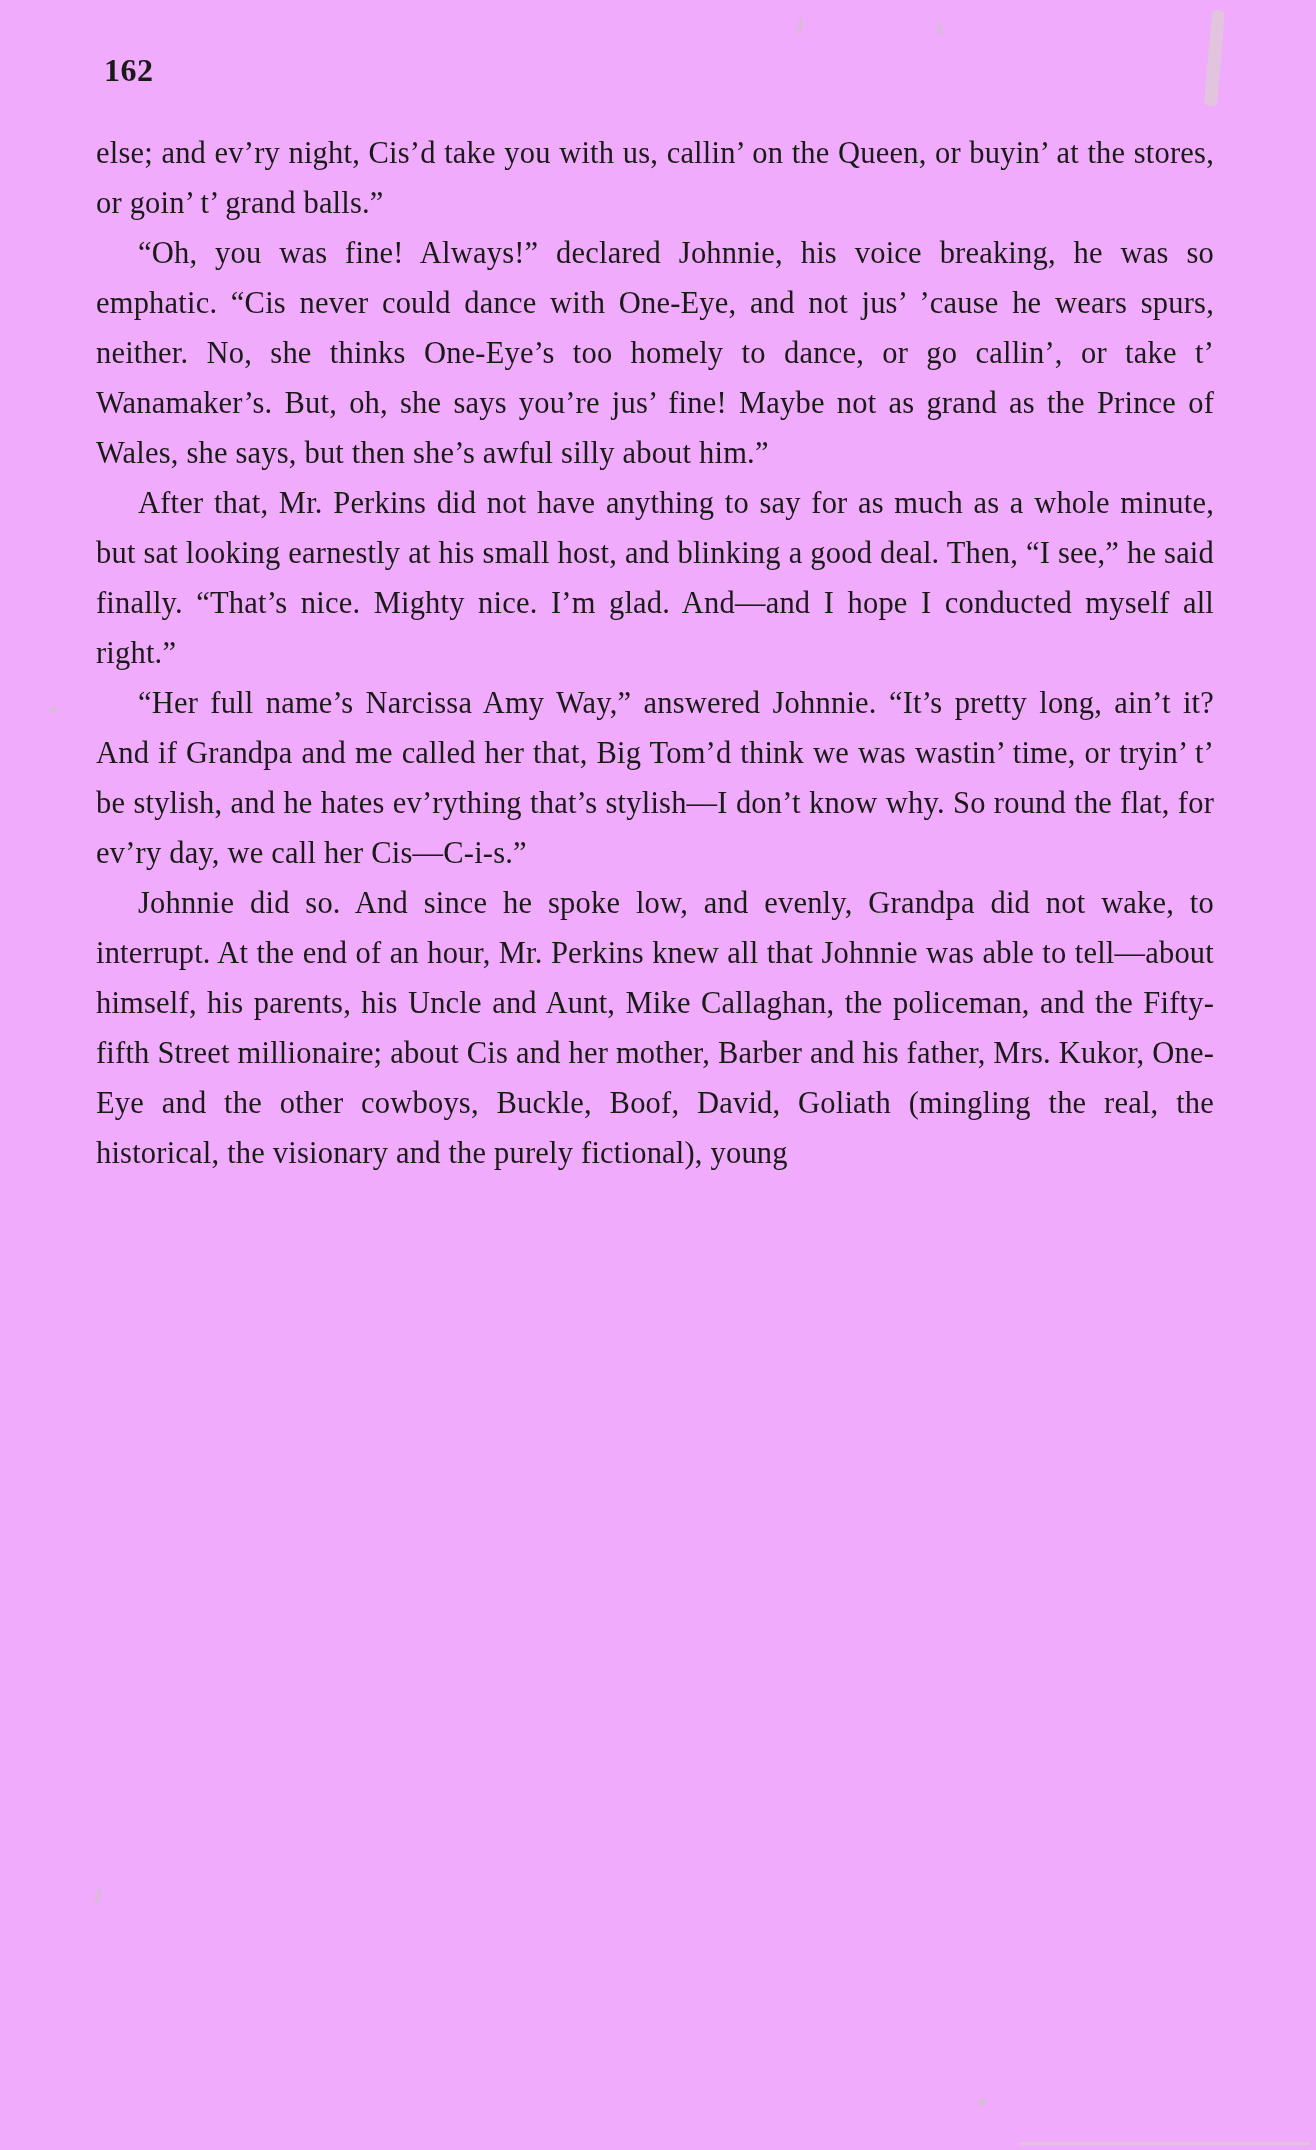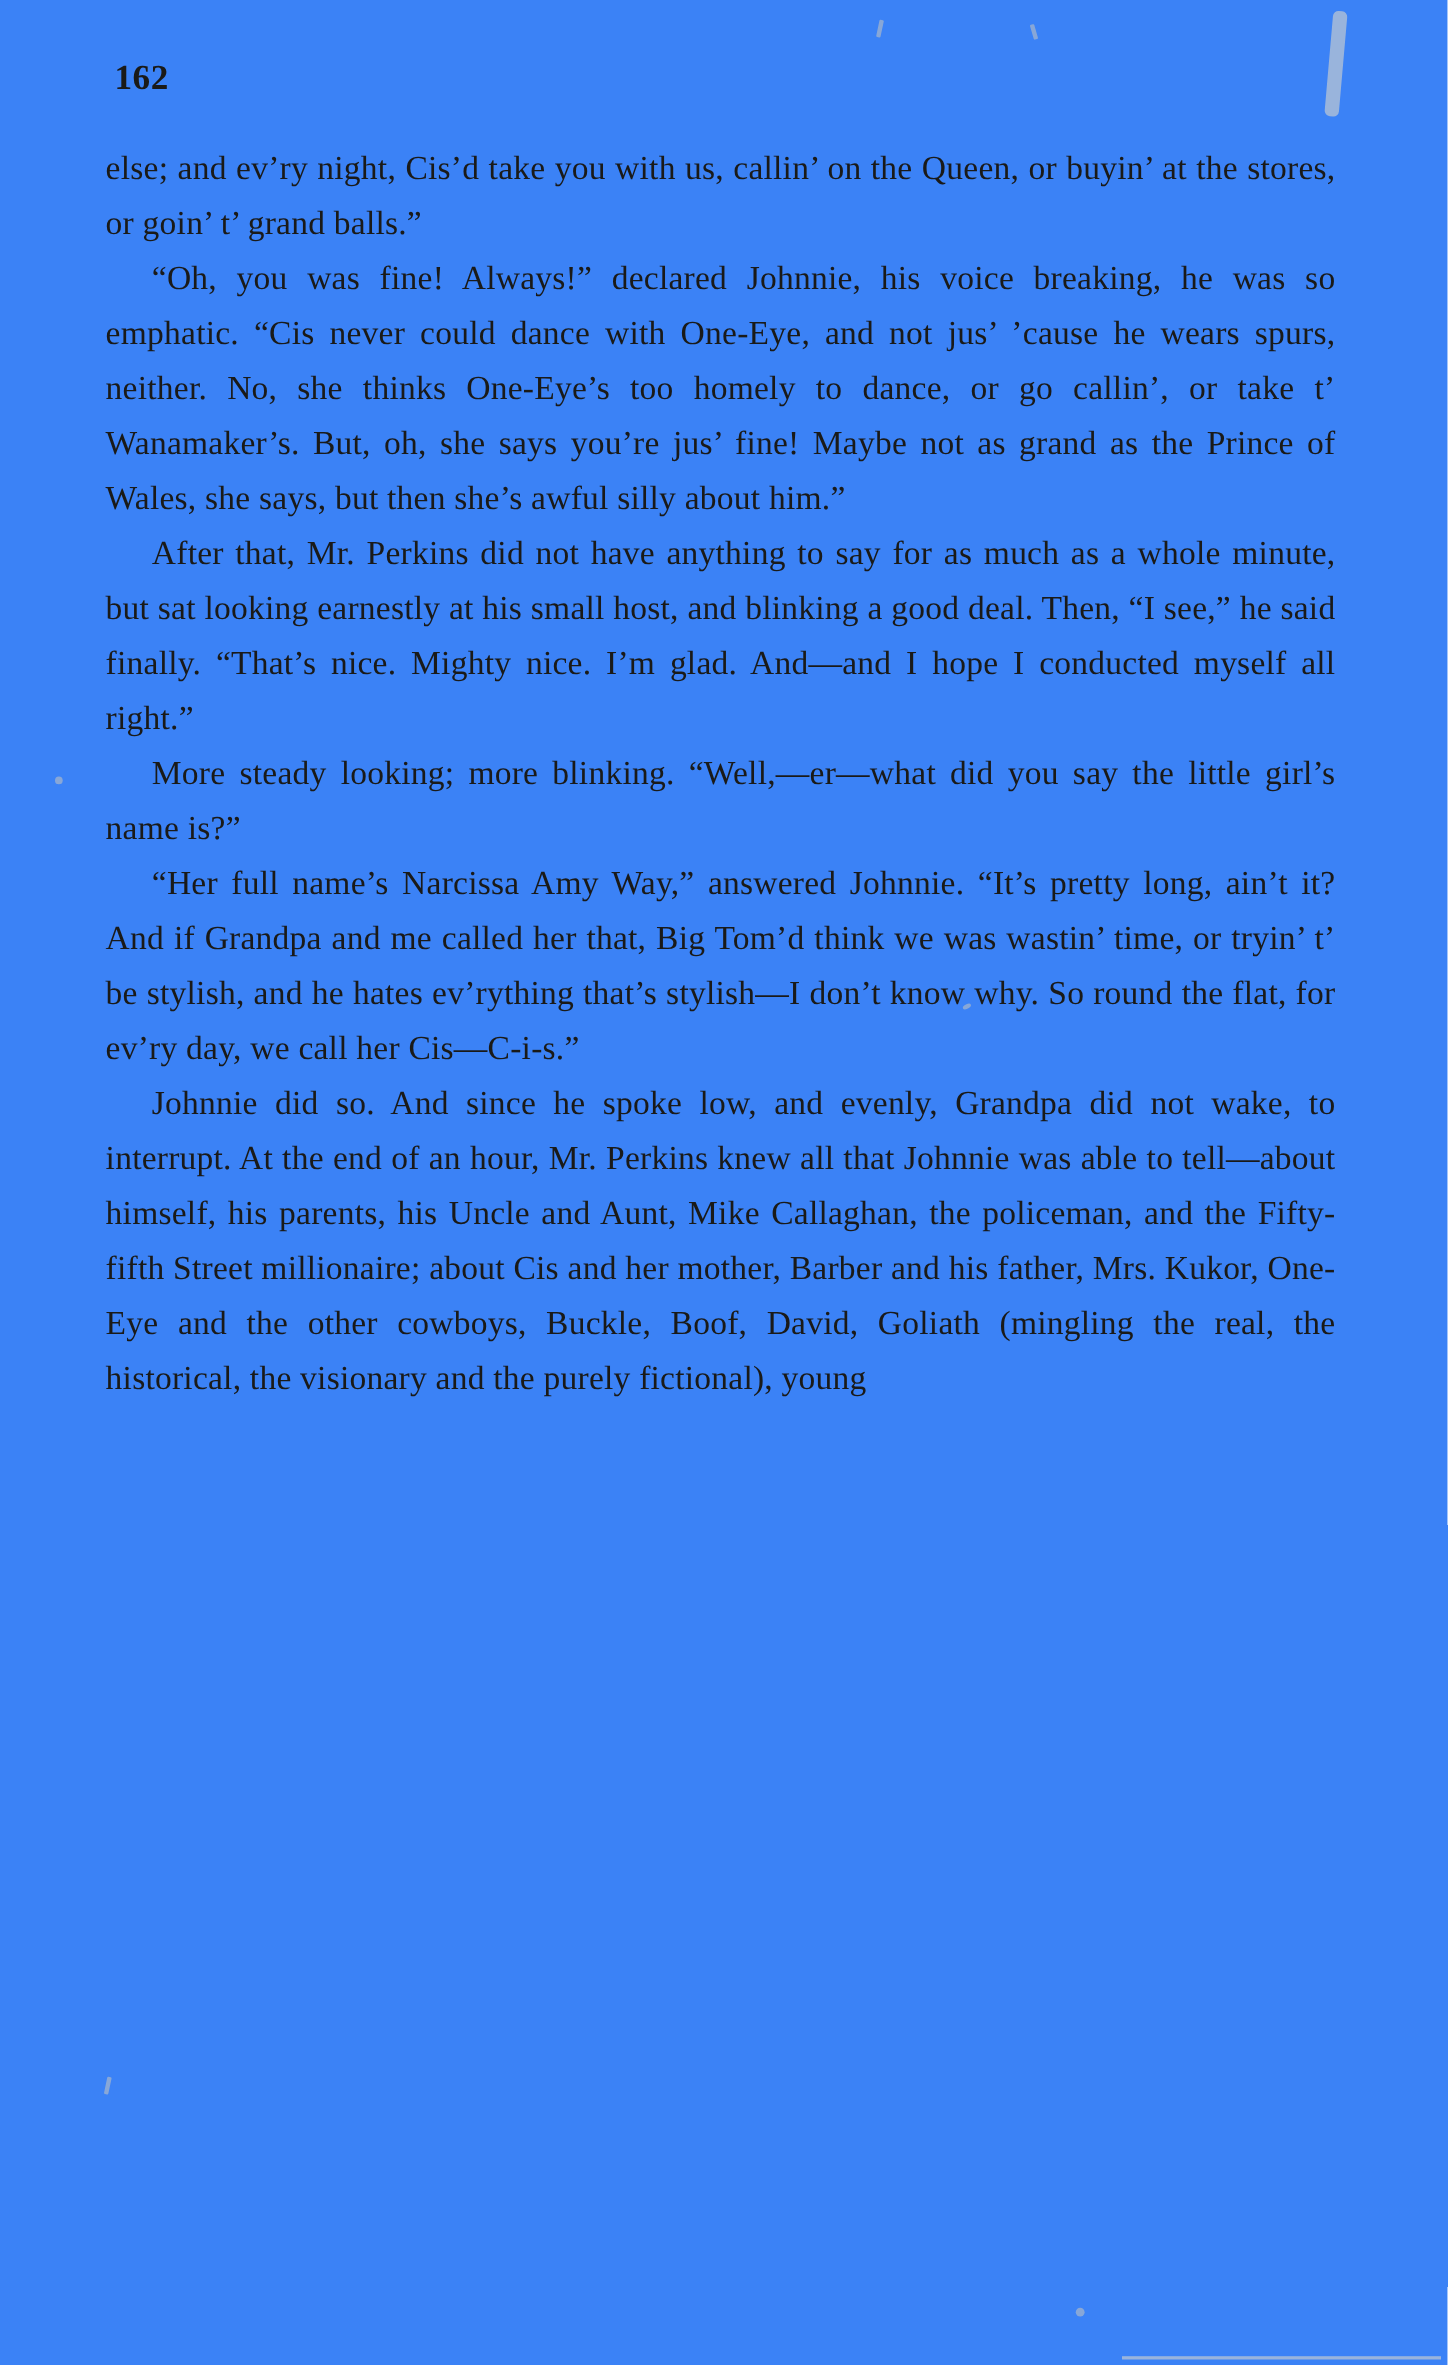--- a/index.html
+++ b/index.html
@@ -14,21 +14,21 @@
     color: #1a1a18;
     position: relative;
     overflow: hidden;
   }
   .page {
     position: absolute;
     top: 0;
     left: 0;
     width: 1316px;
     height: 2150px;
-    background: #3b82f6;
+    background: #f0abfc;
   }
   .page-header {
     position: absolute;
     top: 52px;
     left: 104px;
     width: 1010px;
     display: flex;
     align-items: baseline;
   }
   .folio {
@@ -81,21 +81,20 @@
 <div class="page">
 
   <div class="page-header">
     <span class="folio">162</span>
   </div>
 
   <div class="body-text">
     <p class="noindent">else; and ev’ry night, Cis’d take you with us, callin’ on the Queen, or buyin’ at the stores, or goin’ t’ grand balls.”</p>
     <p>“Oh, you was fine! Always!” declared Johnnie, his voice breaking, he was so emphatic. “Cis never could dance with One-Eye, and not jus’ ’cause he wears spurs, neither. No, she thinks One-Eye’s too homely to dance, or go callin’, or take t’ Wanamaker’s. But, oh, she says you’re jus’ fine! Maybe not as grand as the Prince of Wales, she says, but then she’s awful silly about him.”</p>
     <p>After that, Mr. Perkins did not have anything to say for as much as a whole minute, but sat looking earnestly at his small host, and blinking a good deal. Then, “I see,” he said finally. “That’s nice. Mighty nice. I’m glad. And—and I hope I conducted myself all right.”</p>
-    <p>More steady looking; more blinking. “Well,—er—what did you say the little girl’s name is?”</p>
     <p>“Her full name’s Narcissa Amy Way,” answered Johnnie. “It’s pretty long, ain’t it? And if Grandpa and me called her that, Big Tom’d think we was wastin’ time, or tryin’ t’ be stylish, and he hates ev’rything that’s stylish—I don’t know why. So round the flat, for ev’ry day, we call her Cis—C-i-s.”</p>
     <p>Johnnie did so. And since he spoke low, and evenly, Grandpa did not wake, to interrupt. At the end of an hour, Mr. Perkins knew all that Johnnie was able to tell—about himself, his parents, his Uncle and Aunt, Mike Callaghan, the policeman, and the Fifty-fifth Street millionaire; about Cis and her mother, Barber and his father, Mrs. Kukor, One-Eye and the other cowboys, Buckle, Boof, David, Goliath (mingling the real, the historical, the visionary and the purely fictional), young</p>
   </div>
 
   <div class="speck" style="top:18px;left:798px;width:4px;height:16px;border-radius:1px;transform:rotate(12deg);"></div>
   <div class="speck" style="top:22px;left:938px;width:4px;height:14px;border-radius:1px;transform:rotate(-16deg);"></div>
   <div class="edge-mark" style="top:10px;left:1208px;width:13px;height:96px;border-radius:5px;transform:rotate(5deg);"></div>
   <div class="speck" style="top:706px;left:50px;width:7px;height:7px;"></div>
   <div class="speck" style="top:913px;left:875px;width:8px;height:4px;transform:rotate(-28deg);"></div>
   <div class="speck" style="top:1888px;left:96px;width:4px;height:16px;border-radius:1px;transform:rotate(12deg);"></div>

